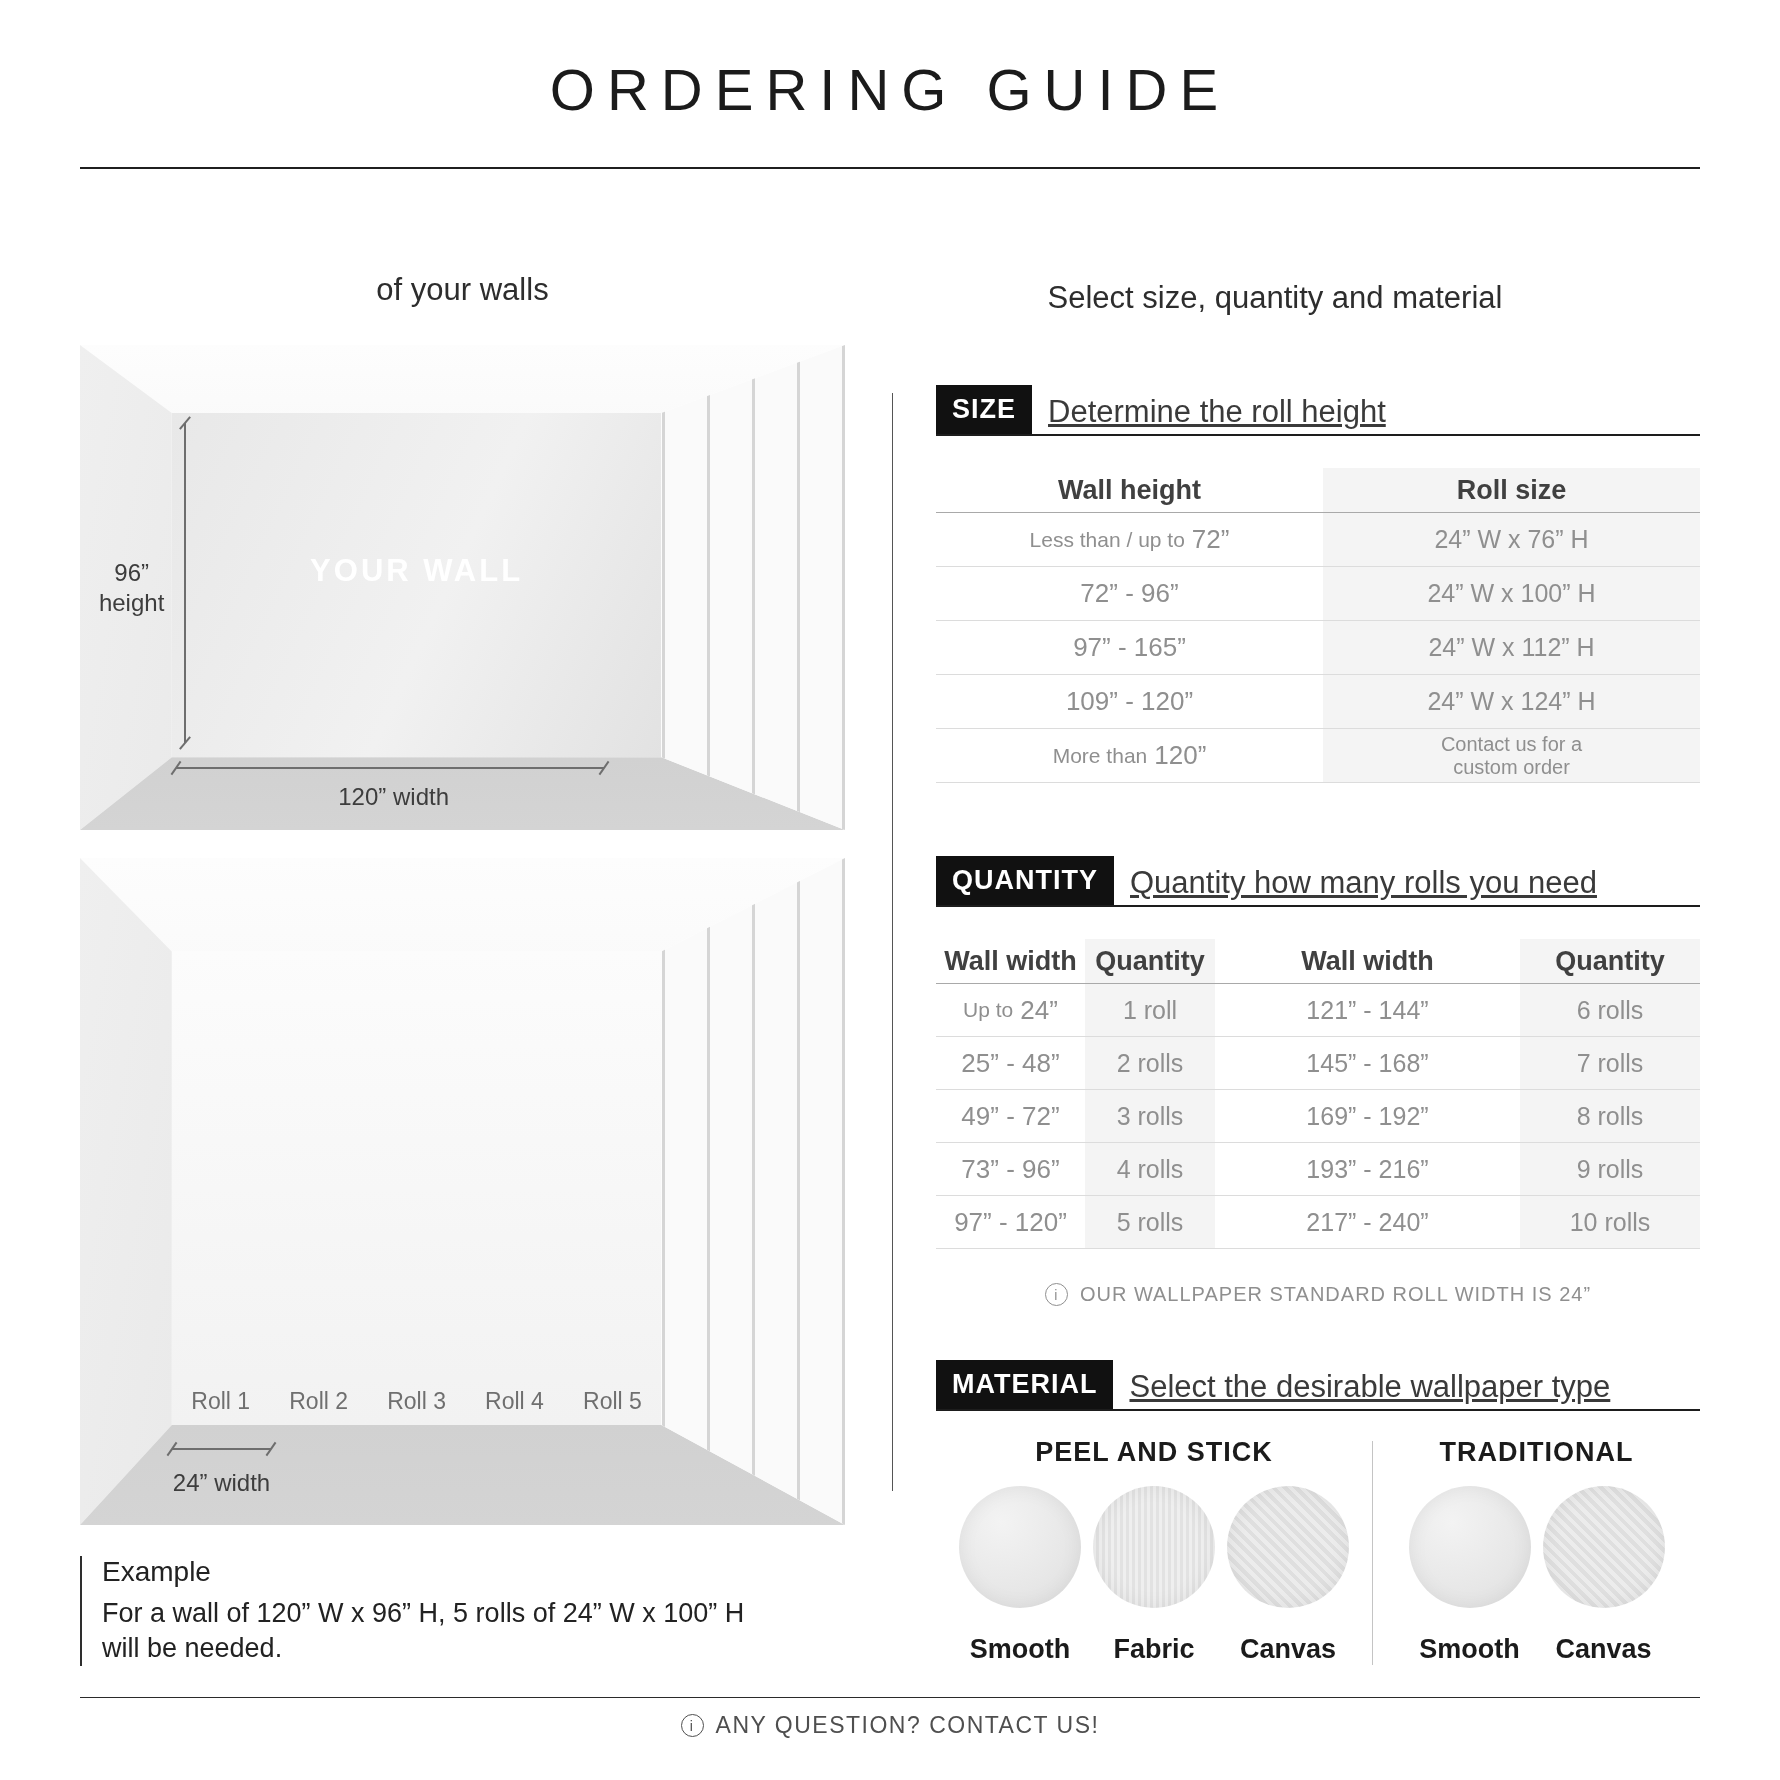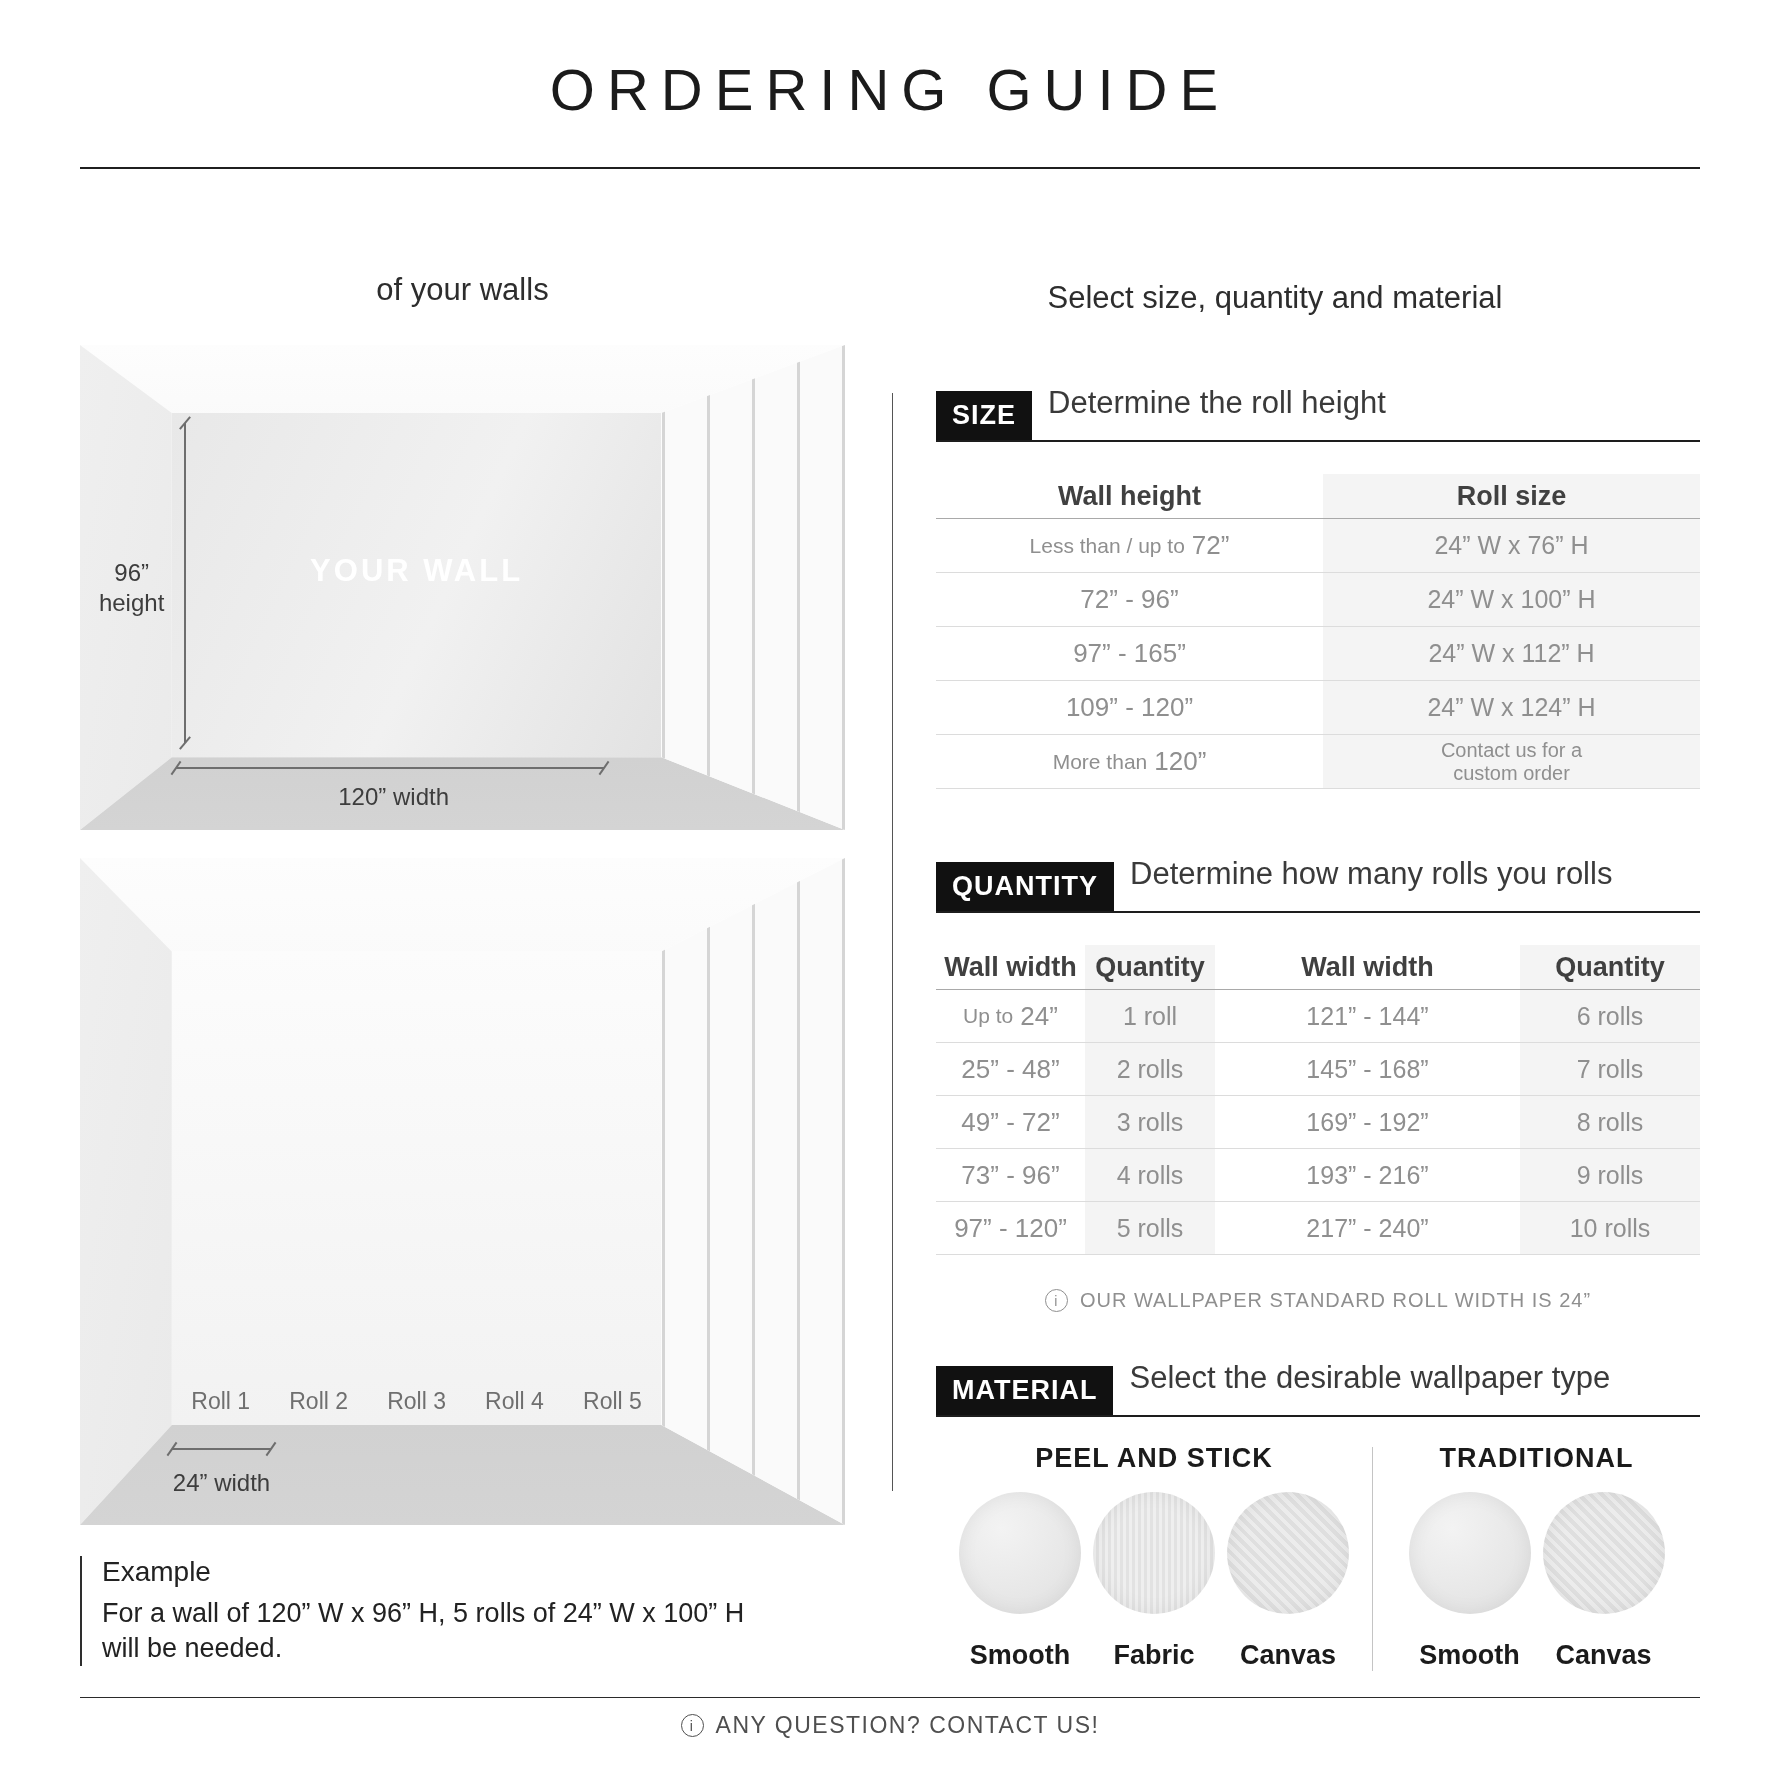--- a/index.html
+++ b/index.html
@@ -60,21 +60,21 @@
   .example-heading{font-size:28px;color:#222;margin:0 0 8px 0;font-weight:400;}
   .example-line{font-size:27px;color:#222;line-height:35px;}
 
   
   .sec{position:absolute;left:936px;width:764px;}
   .sec-size{top:385px;}
   .sec-quantity{top:856px;}
   .sec-material{top:1360px;}
   .sec-head{display:flex;align-items:flex-end;gap:16px;border-bottom:2px solid #1d1d1d;}
   .badge{background:#111;color:#fff;font-size:27px;font-weight:700;letter-spacing:1px;padding:9px 16px;white-space:nowrap;}
-  .sec-title{font-size:31px;color:#3a3a3a;padding-bottom:19px;white-space:nowrap;}
+  .sec-title{font-size:31px;color:#3a3a3a;padding-bottom:4px;white-space:nowrap;text-decoration:underline;}
 
   
   .table{margin-top:32px;}
   .t-row{display:grid;border-bottom:1px solid #dcdcdc;}
   .t-row.head{border-bottom:1px solid #a9a9a9;}
   .size-grid{grid-template-columns:387px 377px;}
   .q-grid{grid-template-columns:149px 130px 305px 180px;}
   .t-cell{display:flex;align-items:center;justify-content:center;text-align:center;
     height:53px;font-size:25px;color:#8f8f8f;}
   .q-grid .t-cell{height:52px;}
@@ -219,21 +219,21 @@
           <span>Contact us for a</span>
           <span>custom order</span>
         </div>
       </div>
     </div>
   </div>
 
   <div class="sec sec-quantity">
     <div class="sec-head">
       <span class="badge">QUANTITY</span>
-      <span class="sec-title">Determine how many rolls you rolls</span>
+      <span class="sec-title">Quantity how many rolls you need</span>
     </div>
     <div class="table">
       <div class="t-row head q-grid">
         <div class="t-cell">Wall width</div>
         <div class="t-cell shade">Quantity</div>
         <div class="t-cell">Wall width</div>
         <div class="t-cell shade">Quantity</div>
       </div>
       <div class="t-row q-grid">
         <div class="t-cell">

